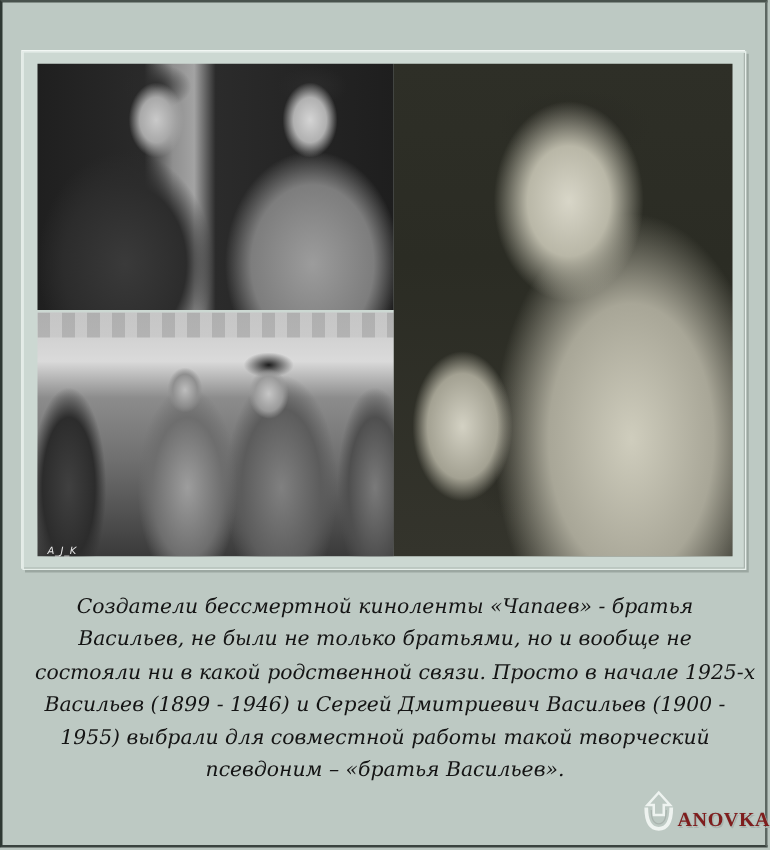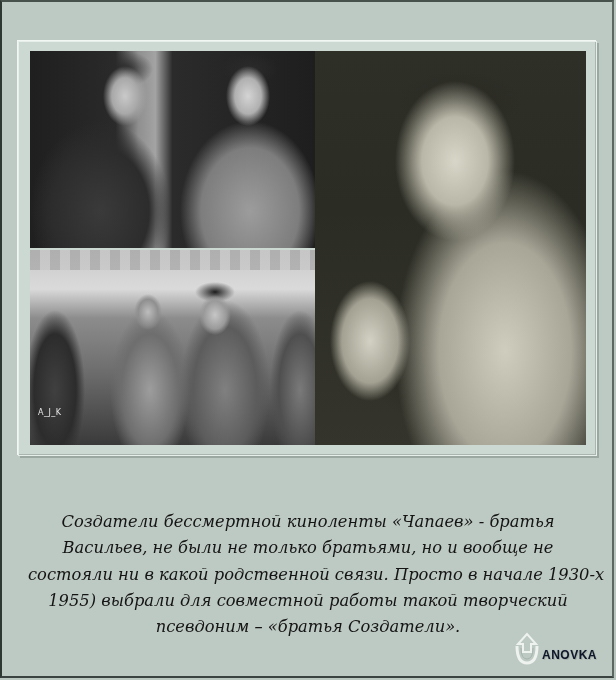--- a/index.html
+++ b/index.html
@@ -64,64 +64,65 @@
     background:
       radial-gradient(ellipse 60px 80px at 140px 110px, #d8d6c8 0%, #b9b7a7 55%, transparent 100%),
       radial-gradient(ellipse 62px 30px at 145px 50px, #2a2a24 0%, transparent 100%),
       radial-gradient(ellipse 30px 8px at 130px 130px, #2c2b25 0%, transparent 100%),
       radial-gradient(ellipse 110px 180px at 190px 300px, #cfcdbd 0%, #a8a697 60%, transparent 100%),
       radial-gradient(ellipse 40px 60px at 55px 290px, #d3d1c3 0%, #a3a192 70%, transparent 100%),
       radial-gradient(ellipse 40px 55px at 95px 310px, #2a2a23 0%, transparent 100%),
       linear-gradient(180deg, #2e2f27 0%, #2b2c24 40%, #34342c 100%);
   }
   .watermark-ajk {
-    position:absolute; left:38px; top:408px;
-    font-family:"DejaVu Sans", sans-serif; font-size:8px; 
+    position:absolute; left:38px; top:436px;
+    font-family:"DejaVu Sans", sans-serif; font-size:8px; font-style:italic;
     color:#e6e6e6; letter-spacing:0.5px;
   }
   .caption {
     position:absolute; left:28px; top:472px; width:560px;
     text-align:center;
     font-family:"DejaVu Serif", serif; font-style:italic;
-    font-size:16.3px; line-height:26.3px; color:#141414;margin-top:37px;
+    font-size:16.3px; line-height:26.3px; color:#141414;
   }
   .caption span { display:block; white-space:nowrap; }
   .logo {
     position:absolute; left:510px; top:632px; width:100px; height:38px;
   }
   .logo .mark {
     position:absolute; left:4px; top:0; width:26px; height:34px;
   }
   .logo .text {
     position:absolute; left:32px; top:16px;
-    font-family:Liberation Sans, sans-serif; font-size:12px; font-weight:bold;
-    color:#0f172a; letter-spacing:0.5px;
+    font-family:Liberation Serif, serif; font-size:16px; font-weight:bold;
+    color:#7f1d1d; letter-spacing:0.5px;
     text-shadow: 0 0 1px #9aa59f, 1px 1px 0 #a9b3ae;
   }
 </style>
 </head>
 <body>
 
 <div class="frame"></div>
 <div class="mat"></div>
 
 <div class="photo photo-tl"></div>
 <div class="photo photo-bl">
   <div class="strip"></div>
 </div>
 <div class="photo photo-r"></div>
 
 <div class="watermark-ajk">A_J_K</div>
 
 <div class="caption">
   <span>Создатели бессмертной киноленты «Чапаев» - братья</span>
   <span>Васильев, не были не только братьями, но и вообще не</span>
-  <span>состояли ни в какой родственной связи. Просто в начале 1930-х</span>
+  <span>состояли ни в какой родственной связи. Просто в начале 1925-х</span>
+  <span>Васильев (1899 - 1946) и Сергей Дмитриевич Васильев (1900 -</span>
   <span>1955)  выбрали для совместной работы такой творческий</span>
-  <span>псевдоним – «братья Создатели».</span>
+  <span>псевдоним – «братья Васильев».</span>
 </div>
 
 <div class="logo">
   <svg class="mark" viewBox="0 0 26 34">
     <path d="M13 2 L4 12 L9 12 L9 20 L17 20 L17 12 L22 12 Z" fill="none" stroke="#eef3f0" stroke-width="2"></path>
     <path d="M3 14 Q3 31 13 31 Q23 31 23 14" fill="none" stroke="#eef3f0" stroke-width="3"></path>
     <path d="M7 16 Q7 27 13 27 Q19 27 19 16" fill="none" stroke="#a9b3ae" stroke-width="1"></path>
   </svg>
   <span class="text">ANOVKA</span>
 </div>

